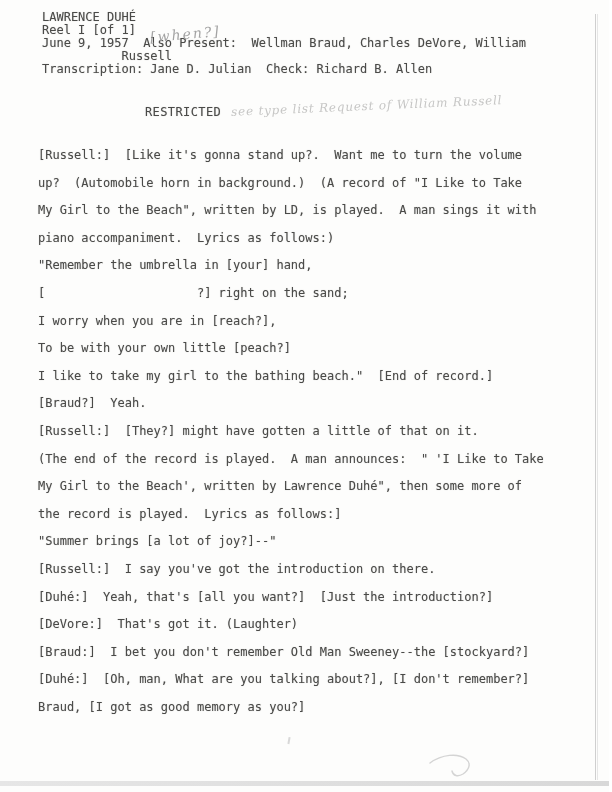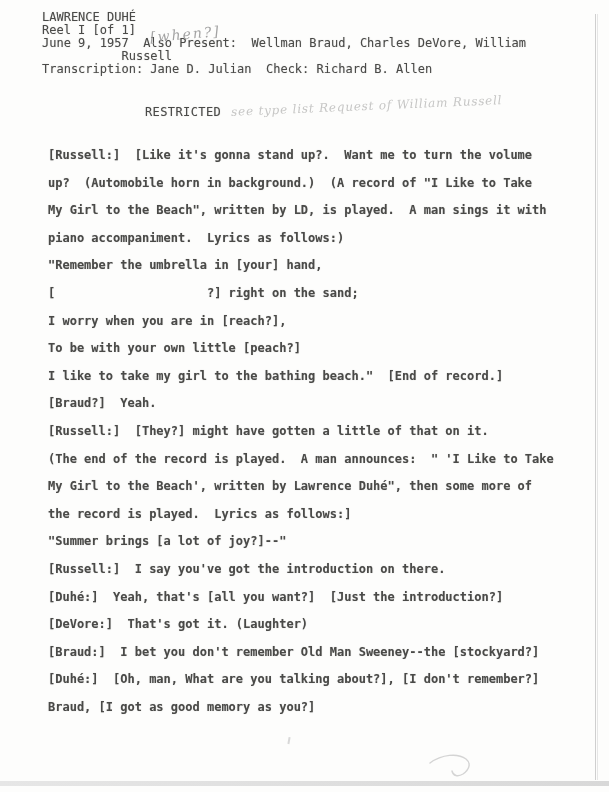--- a/index.html
+++ b/index.html
@@ -32,24 +32,23 @@
   .classification {
     position: absolute;
     left: 145px;
     top: 105px;
     font-weight: normal;
     letter-spacing: 0.4px;
     line-height: 14px;
   }
   .body-text {
     position: absolute;
-    left: 48px;
+    left: 38px;
     top: 142px;
     line-height: 27.6px;
-    font-weight: bold;
   }
   
   .handwriting {
     position: absolute;
     font-family: "DejaVu Serif", serif;
     font-style: italic;
     white-space: nowrap;
   }
   .hw-when {
     left: 150px;

